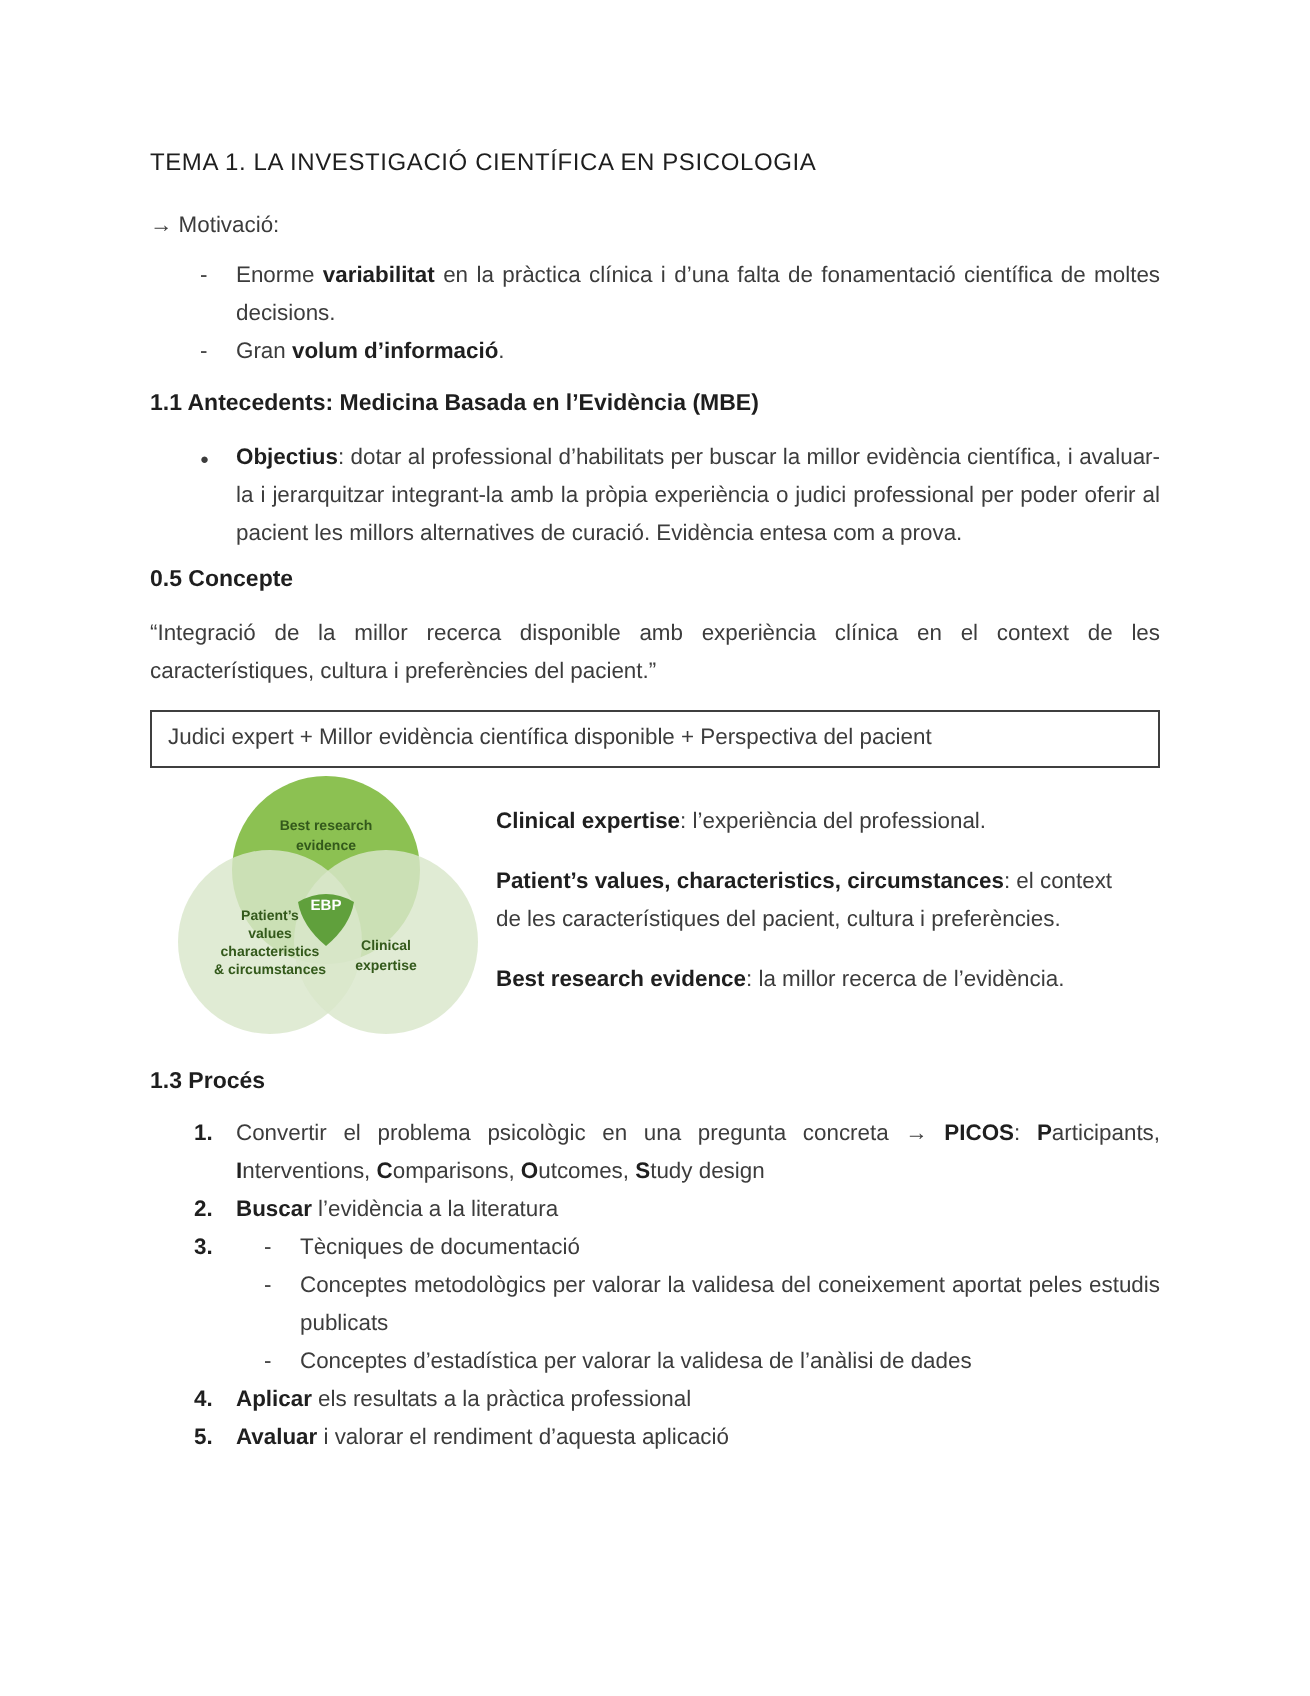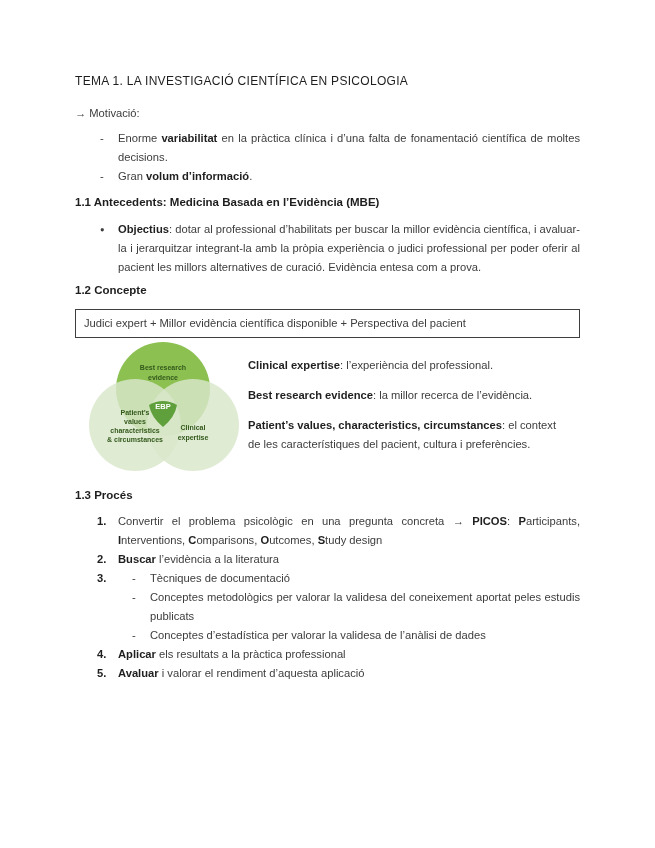--- a/index.html
+++ b/index.html
@@ -87,22 +87,23 @@
 
   <div class="h3">1.1 Antecedents: Medicina Basada en l’Evidència (MBE)</div>
 
   <div class="list bullet-list">
     <div class="li">
       <span class="marker bullet">●</span>
       <div class="li-body just"><b>Objectius</b><span>: dotar al professional d’habilitats per buscar la millor evidència científica, i avaluar-la i jerarquitzar integrant-la amb la pròpia experiència o judici professional per poder oferir al pacient les millors alternatives de curació. Evidència entesa com a prova.</span></div>
     </div>
   </div>
 
-  <div class="h3">1.2 Concepte</div>
+  <div class="h3">0.5 Concepte</div>
 
+  <div class="para just quote">“Integració de la millor recerca disponible amb experiència clínica en el context de les característiques, cultura i preferències del pacient.”</div>
 
   <div class="box">
     <span>Judici expert + Millor evidència científica disponible + Perspectiva del pacient</span>
   </div>
 
   <div class="venn-row">
     <div class="venn">
       <div class="circle c-top"></div>
       <div class="circle c-left"></div>
       <div class="circle c-right"></div>
@@ -120,22 +121,22 @@
           <div>&amp; circumstances</div>
         </div>
       <div class="vlabel right">
           <div>Clinical</div>
           <div>expertise</div>
         </div>
       <div class="vcenter">EBP</div>
     </div>
     <div class="legend">
       <div class="para legend-p"><b>Clinical expertise</b><span>: l’experiència del professional.</span></div>
+      <div class="para legend-p legend-p3"><b>Patient’s values, characteristics, circumstances</b><span>: el context de les característiques del pacient, cultura i preferències.</span></div>
       <div class="para legend-p"><b>Best research evidence</b><span>: la millor recerca de l’evidència.</span></div>
-      <div class="para legend-p legend-p3"><b>Patient’s values, characteristics, circumstances</b><span>: el context de les característiques del pacient, cultura i preferències.</span></div>
     </div>
   </div>
 
   <div class="h3 proces">1.3 Procés</div>
 
   <div class="list num-list">
     <div class="li">
       <span class="marker num">1.</span>
       <div class="li-body just"><span>Convertir el problema psicològic en una pregunta concreta → </span><b>PICOS</b><span>: </span><b>P</b><span>articipants, </span><b>I</b><span>nterventions, </span><b>C</b><span>omparisons,  </span><b>O</b><span>utcomes, </span><b>S</b><span>tudy design</span></div>
     </div>

